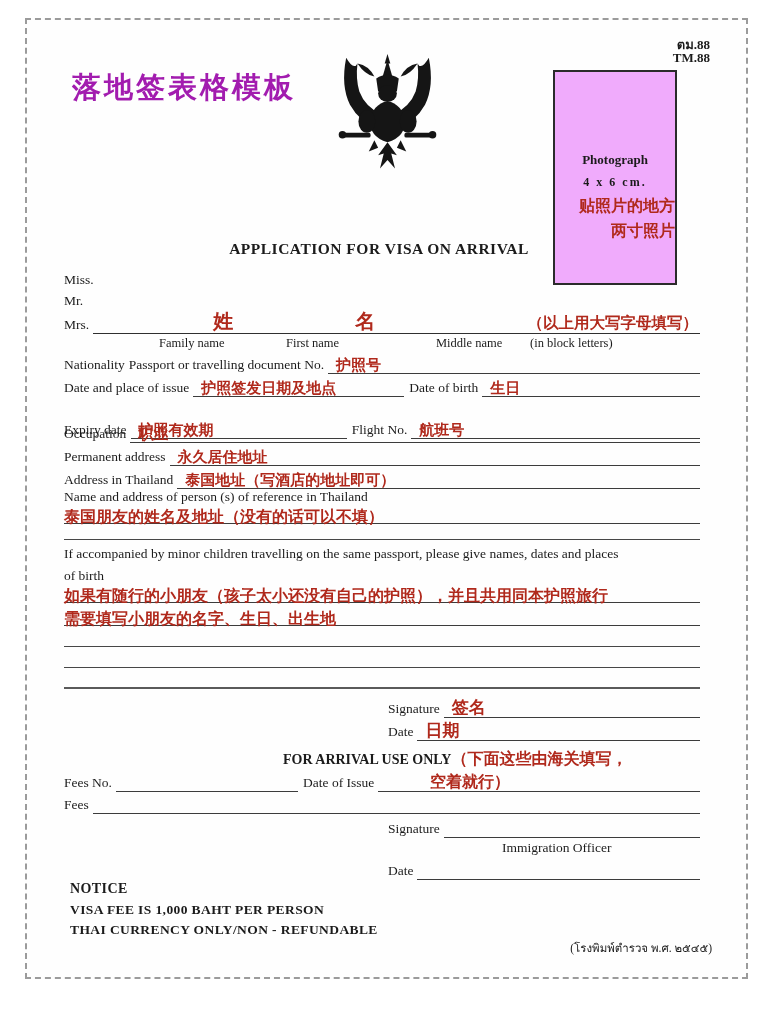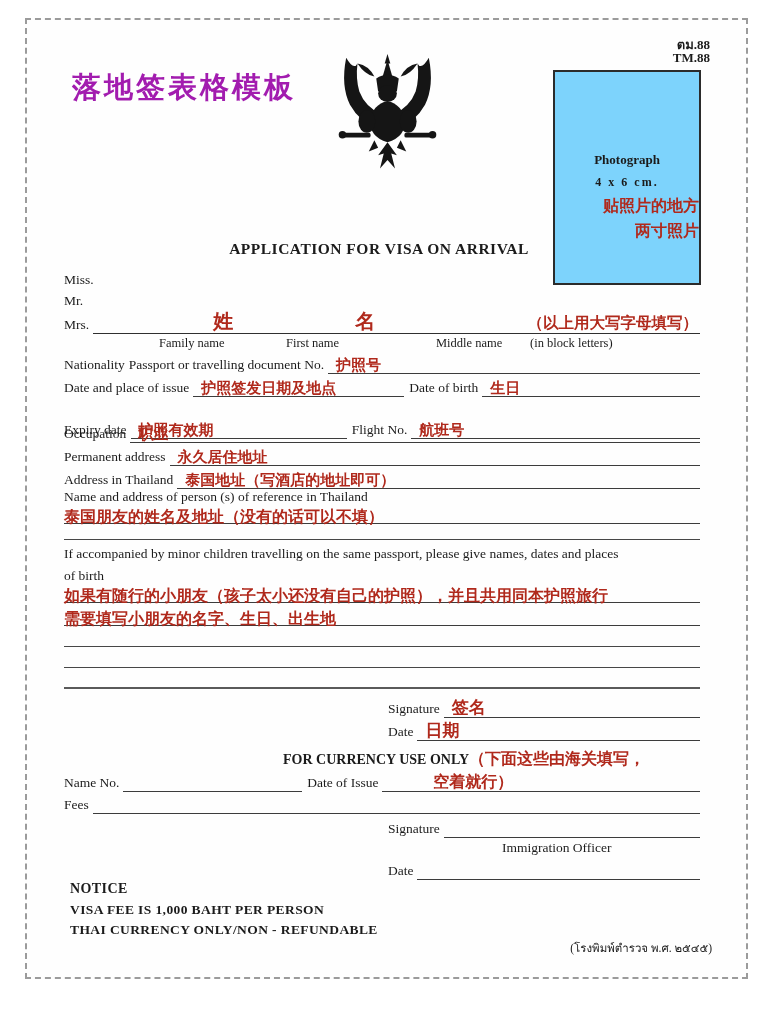--- a/index.html
+++ b/index.html
@@ -28,22 +28,22 @@
 
   .hline { position:absolute; border-top:1.6px solid #474747; width:636px; left:64px; }
   .hline.thick { border-top:2.4px solid #5a5a5a; }
 
   .code { position:absolute; right:58px; font-weight:bold; font-size:13px; text-align:right; }
   .title-cn { position:absolute; left:72px; top:68px; font-size:29px; font-weight:bold;
               letter-spacing:3px; color:#a21caf; font-family:"DejaVu Sans", sans-serif; }
   .heading { position:absolute; left:64px; top:240px; width:630px; text-align:center;
              font-weight:bold; font-size:15.5px; letter-spacing:0.5px; }
 
-  .photo-box { position:absolute; left:553px; top:70px; width:148px; height:215px;
-               border:2px solid #2b2b2b; background:#7dd3fc; text-align:center; }
+  .photo-box { position:absolute; left:553px; top:70px; width:124px; height:215px;
+               border:2px solid #2b2b2b; background:#f0abfc; text-align:center; }
   .photo-box .pt { margin-top:80px; font-weight:bold; font-size:13px; }
   .photo-box .ps { margin-top:7px; font-weight:bold; font-size:12px; letter-spacing:2px; }
   .photo-box .pn { text-align:right; padding-left:8px; margin-top:7px; font-size:16px; }
 
   .garuda { position:absolute; left:330px; top:54px; width:115px; height:122px; }
 
   .sublbl { position:absolute; bottom:0; font-size:12.5px; white-space:nowrap; }
   .nameline { position:relative; flex:1 1 auto; border-bottom:1.6px solid #2f2f2f; height:26px; }
   .nameline .red { position:absolute; bottom:1px; }
 
@@ -181,26 +181,26 @@
   <span class="red seg" style="font-size:17px;">签名</span>
   <div class="fill"></div>
 </div>
 <div class="row" style="left:388px; top:717px; width:312px; height:24px;">
   <span class="lbl">Date</span>
   <span class="red seg" style="font-size:17px;">日期</span>
   <div class="fill"></div>
 </div>
 
 <div class="row" style="left:283px; top:746px; height:22px;">
-  <span class="bold" style="font-size:14px; white-space:nowrap;">FOR CURRENCY USE ONLY</span>
+  <span class="bold" style="font-size:14px; white-space:nowrap;">FOR ARRIVAL USE ONLY</span>
   <span class="red" style="font-size:16px;">（下面这些由海关填写，</span>
 </div>
 
 <div class="row" style="left:64px; top:770px; width:636px; height:22px;">
-  <span class="lbl">Name No.</span>
+  <span class="lbl">Fees No.</span>
   <div class="fill f50"></div>
   <span class="lbl" style="padding-left:5px;">Date of Issue</span>
   <div class="fill f12"></div>
   <span class="red seg" style="font-size:16px;">空着就行）</span>
   <div class="fill f50"></div>
 </div>
 
 <div class="row" style="left:64px; top:794px; width:636px; height:20px;">
   <span class="lbl">Fees</span>
   <div class="fill"></div>

